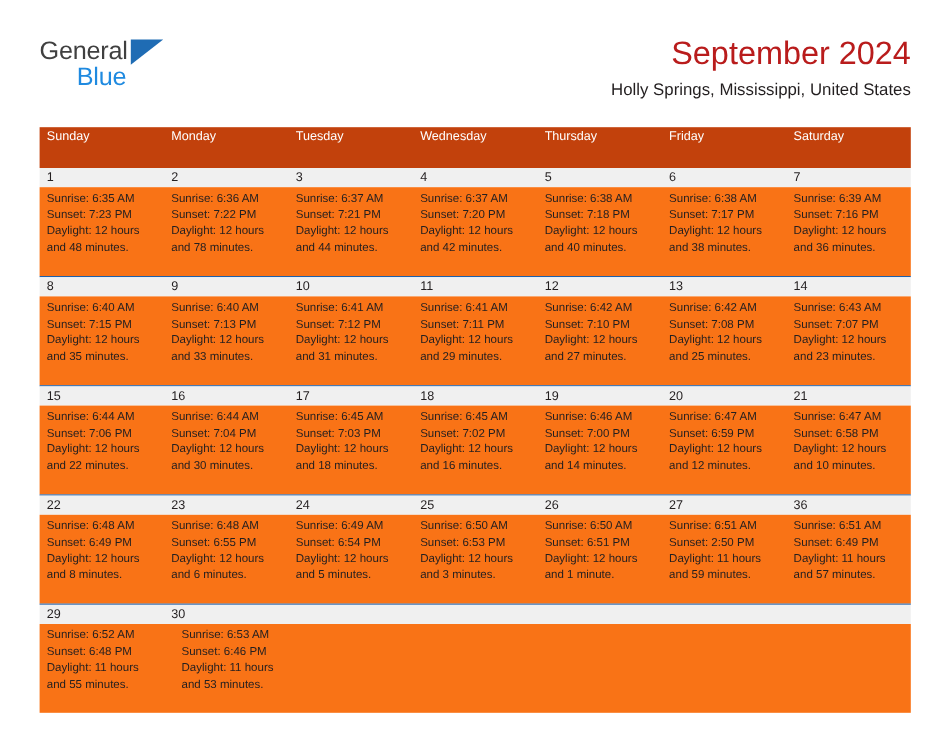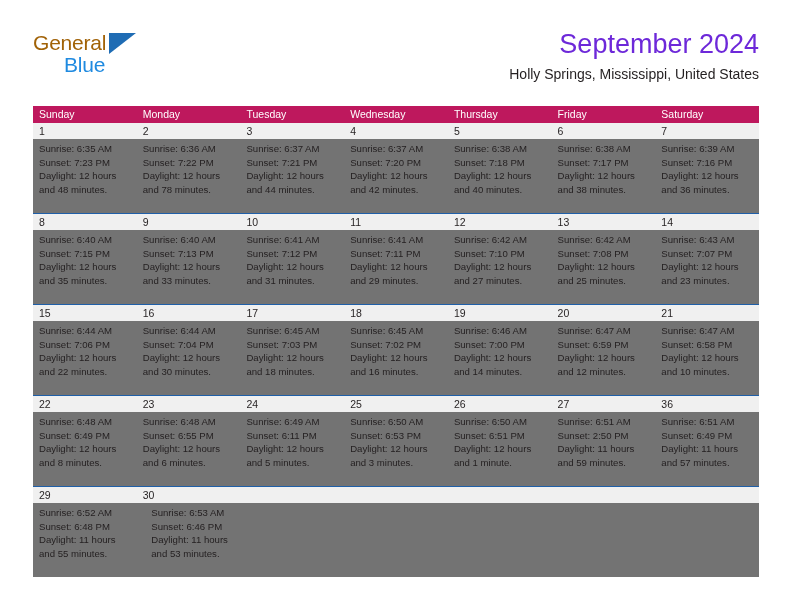--- a/index.html
+++ b/index.html
@@ -34,21 +34,21 @@
     left: 0;
     top: 4px;
     width: 130px;
     height: 48px;
   }
   .logo-general {
     position: absolute;
     left: 0;
     top: 0;
     font-size: 21px;
-    color: #a16207;
+    color: #404040;
     letter-spacing: -0.2px;
     line-height: 22px;
   }
   .logo-triangle {
     position: absolute;
     left: 76px;
     top: 1px;
     width: 0;
     height: 0;
     border-left: 27px solid #1f6cb4;
@@ -65,21 +65,21 @@
   }
 
   .title-block {
     position: absolute;
     right: 0;
     top: 0;
     text-align: right;
   }
   .cal-title {
     font-size: 27px;
-    color: #6d28d9;
+    color: #b91c1c;
     line-height: 32px;
     font-weight: normal;
     margin: 0;
     white-space: nowrap;
   }
   .cal-subtitle {
     font-size: 14px;
     color: #231f20;
     line-height: 20px;
     margin: 4px 0 16px 0;
@@ -88,22 +88,22 @@
 
   
   .calendar {
     position: absolute;
     left: 33px;
     top: 106px;
     width: 726px;
   }
   .weekday-row {
     display: flex;
-    background: #be185d;
-    height: 17px;
+    background: #c2410c;
+    height: 34px;
   }
   .weekday-cell {
     flex: 1 1 0;
     color: #ffffff;
     font-size: 10.5px;
     line-height: 17px;
     padding-left: 6px;
     box-sizing: border-box;
     white-space: nowrap;
     overflow: hidden;
@@ -117,21 +117,21 @@
     border-top: none;
   }
   .week-numbers {
     display: flex;
     background: #f0f0f0;
     height: 16px;
   }
   .week-body {
     display: flex;
     height: 74px;
-    background: #737373;
+    background: #f97316;
   }
   .daynum-cell {
     flex: 1 1 0;
     font-size: 10.5px;
     line-height: 16px;
     color: #231f20;
     padding-left: 6px;
     box-sizing: border-box;
   }
   .info-cell {
@@ -367,21 +367,21 @@
           <div class="info-line">and 8 minutes.</div>
         </div>
         <div class="info-cell">
           <div class="info-line">Sunrise: 6:48 AM</div>
           <div class="info-line">Sunset: 6:55 PM</div>
           <div class="info-line">Daylight: 12 hours</div>
           <div class="info-line">and 6 minutes.</div>
         </div>
         <div class="info-cell">
           <div class="info-line">Sunrise: 6:49 AM</div>
-          <div class="info-line">Sunset: 6:11 PM</div>
+          <div class="info-line">Sunset: 6:54 PM</div>
           <div class="info-line">Daylight: 12 hours</div>
           <div class="info-line">and 5 minutes.</div>
         </div>
         <div class="info-cell">
           <div class="info-line">Sunrise: 6:50 AM</div>
           <div class="info-line">Sunset: 6:53 PM</div>
           <div class="info-line">Daylight: 12 hours</div>
           <div class="info-line">and 3 minutes.</div>
         </div>
         <div class="info-cell">

